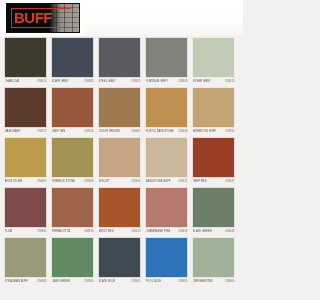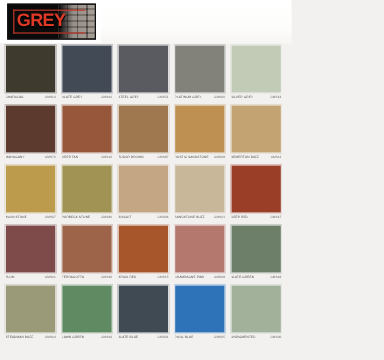--- a/index.html
+++ b/index.html
@@ -108,21 +108,21 @@
     line-height: 8px;
   }
 </style>
 </head>
 <body>
 
 <div class="header">
   <div class="logo">
     <div class="logo-texture"></div>
     <div class="logo-frame"></div>
-    <div class="logo-text">GREY</div>
+    <div class="logo-text">BUFF</div>
   </div>
   <div class="header-wash"></div>
 </div>
 
 <div class="grid">
     <div class="row">
       <div class="cell">
         <div class="swatch" style="background: rgb(62, 58, 46);"></div>
         <div class="caption">
           <span class="cname">CHARCOAL</span>

